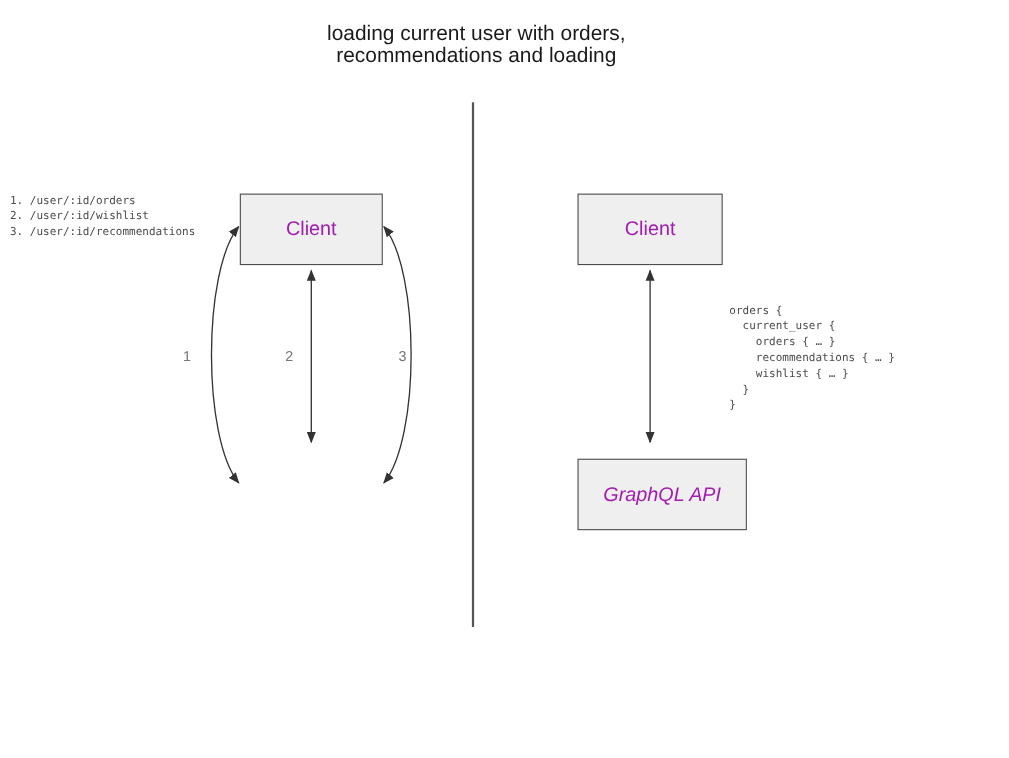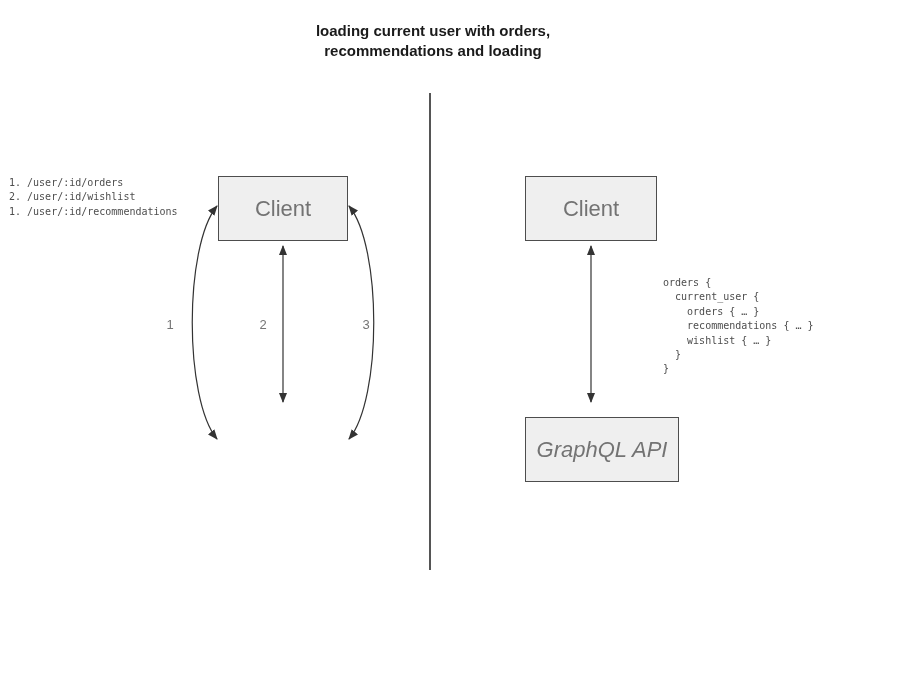--- a/index.html
+++ b/index.html
@@ -14,42 +14,41 @@
     height: 689px;
     background: #ffffff;
     overflow: hidden;
   }
   .title {
     position: absolute;
     left: 133px;
     top: 21px;
     width: 600px;
     text-align: center;
-    font-size: 15px;
+    font-size: 19px;
     line-height: 20px;
     color: #1a1a1a;
-    font-weight: bold;
   }
   .divider {
     position: absolute;
     left: 429px;
     top: 93px;
     width: 2px;
     height: 477px;
     background: #555555;
   }
   .box {
     position: absolute;
     background: #efefef;
     border: 1.5px solid #4d4d4d;
     display: flex;
     align-items: center;
     justify-content: center;
-    font-size: 22px;
-    color: #737373;
+    font-size: 18px;
+    color: #a21caf;
     box-sizing: border-box;
   }
   .box-client-left  { left: 218px; top: 176px; width: 130px; height: 65px; }
   .box-rest-api     { left: 218px; top: 407px; width: 130px; height: 65px; }
   .box-client-right { left: 525px; top: 176px; width: 132px; height: 65px; }
   .box-graphql-api  { left: 525px; top: 417px; width: 154px; height: 65px; font-style: italic; }
   .mono {
     position: absolute;
     font-family: "DejaVu Sans Mono", monospace;
     font-size: 10px;
@@ -100,21 +99,21 @@
     <line x1="283" y1="246" x2="283" y2="402" stroke="#333333" stroke-width="1.2" marker-start="url(#ah)" marker-end="url(#ah)"></line>
 
     <path d="M349,206 C382,246 382,399 349,439" fill="none" stroke="#333333" stroke-width="1.2" marker-start="url(#ah)" marker-end="url(#ah)"></path>
 
     <line x1="591" y1="246" x2="591" y2="402" stroke="#333333" stroke-width="1.2" marker-start="url(#ah)" marker-end="url(#ah)"></line>
   </svg>
 
   <div class="mono endpoints">
     <div>1. /user/:id/orders</div>
     <div>2. /user/:id/wishlist</div>
-    <div>1. /user/:id/recommendations</div>
+    <div>3. /user/:id/recommendations</div>
   </div>
 
   <div class="box box-client-left">
     <span>Client</span>
   </div>
 
 
   <div class="arrow-num num-1">1</div>
   <div class="arrow-num num-2">2</div>
   <div class="arrow-num num-3">3</div>

